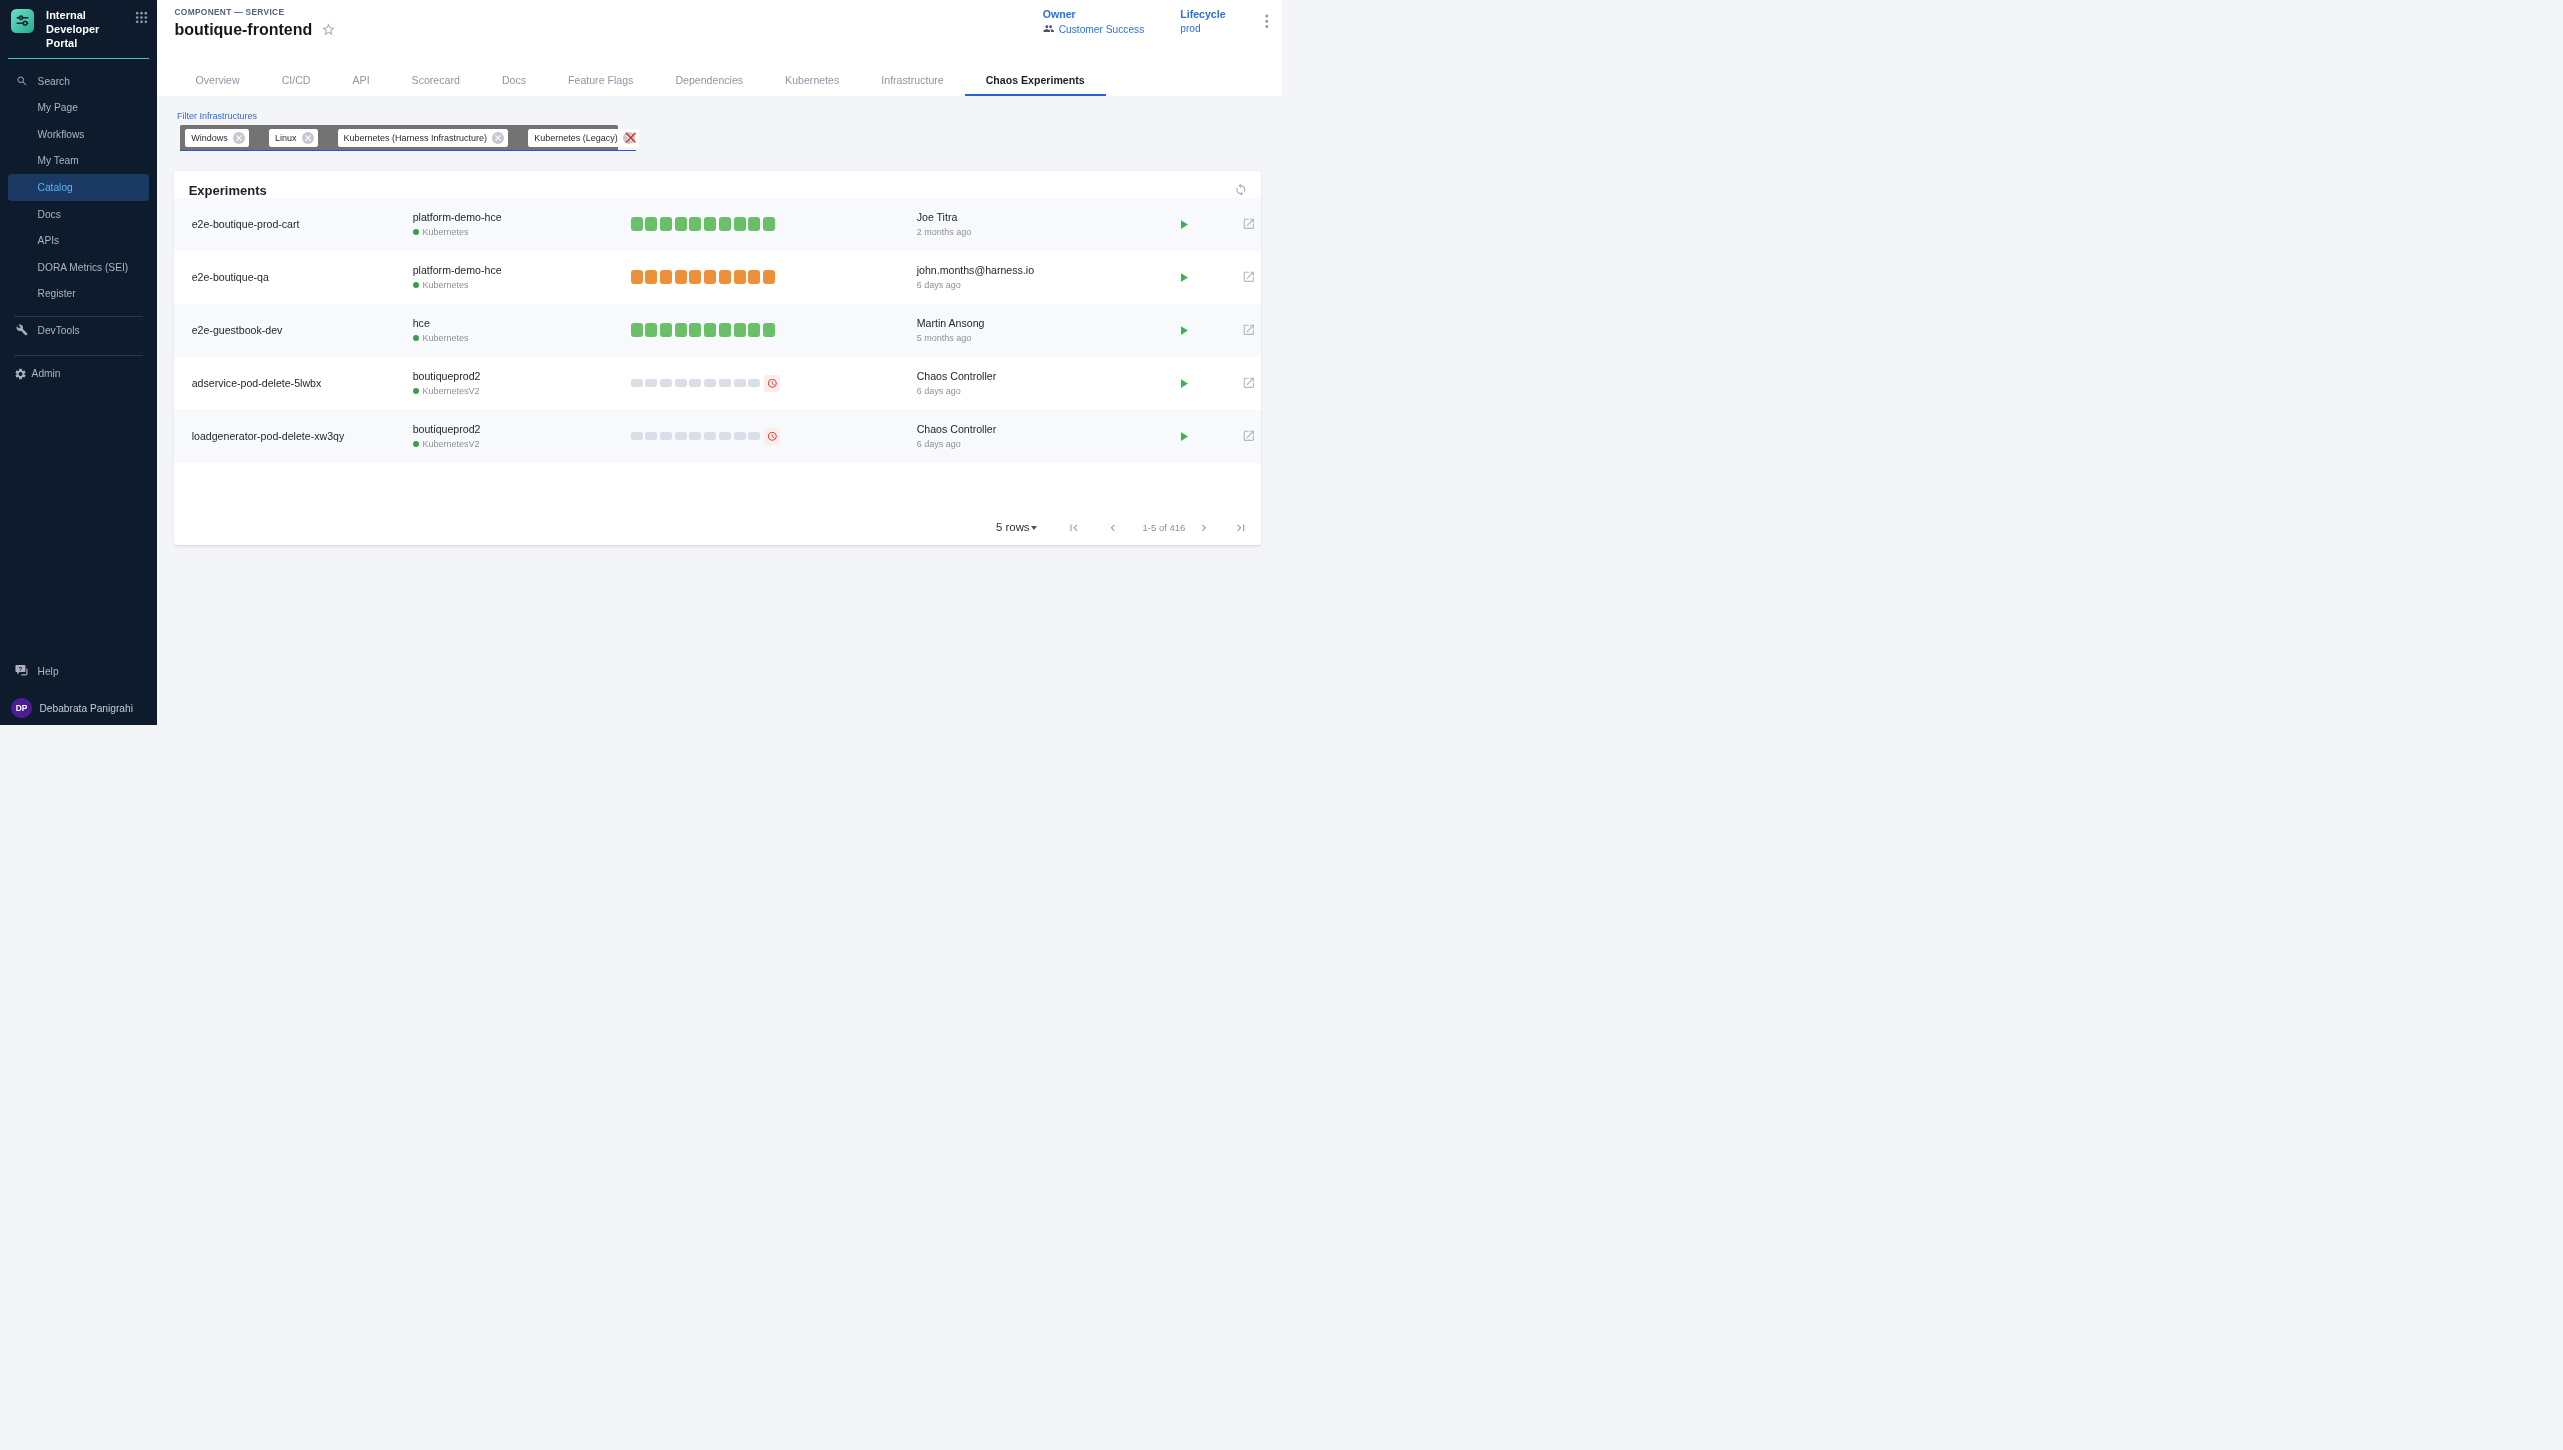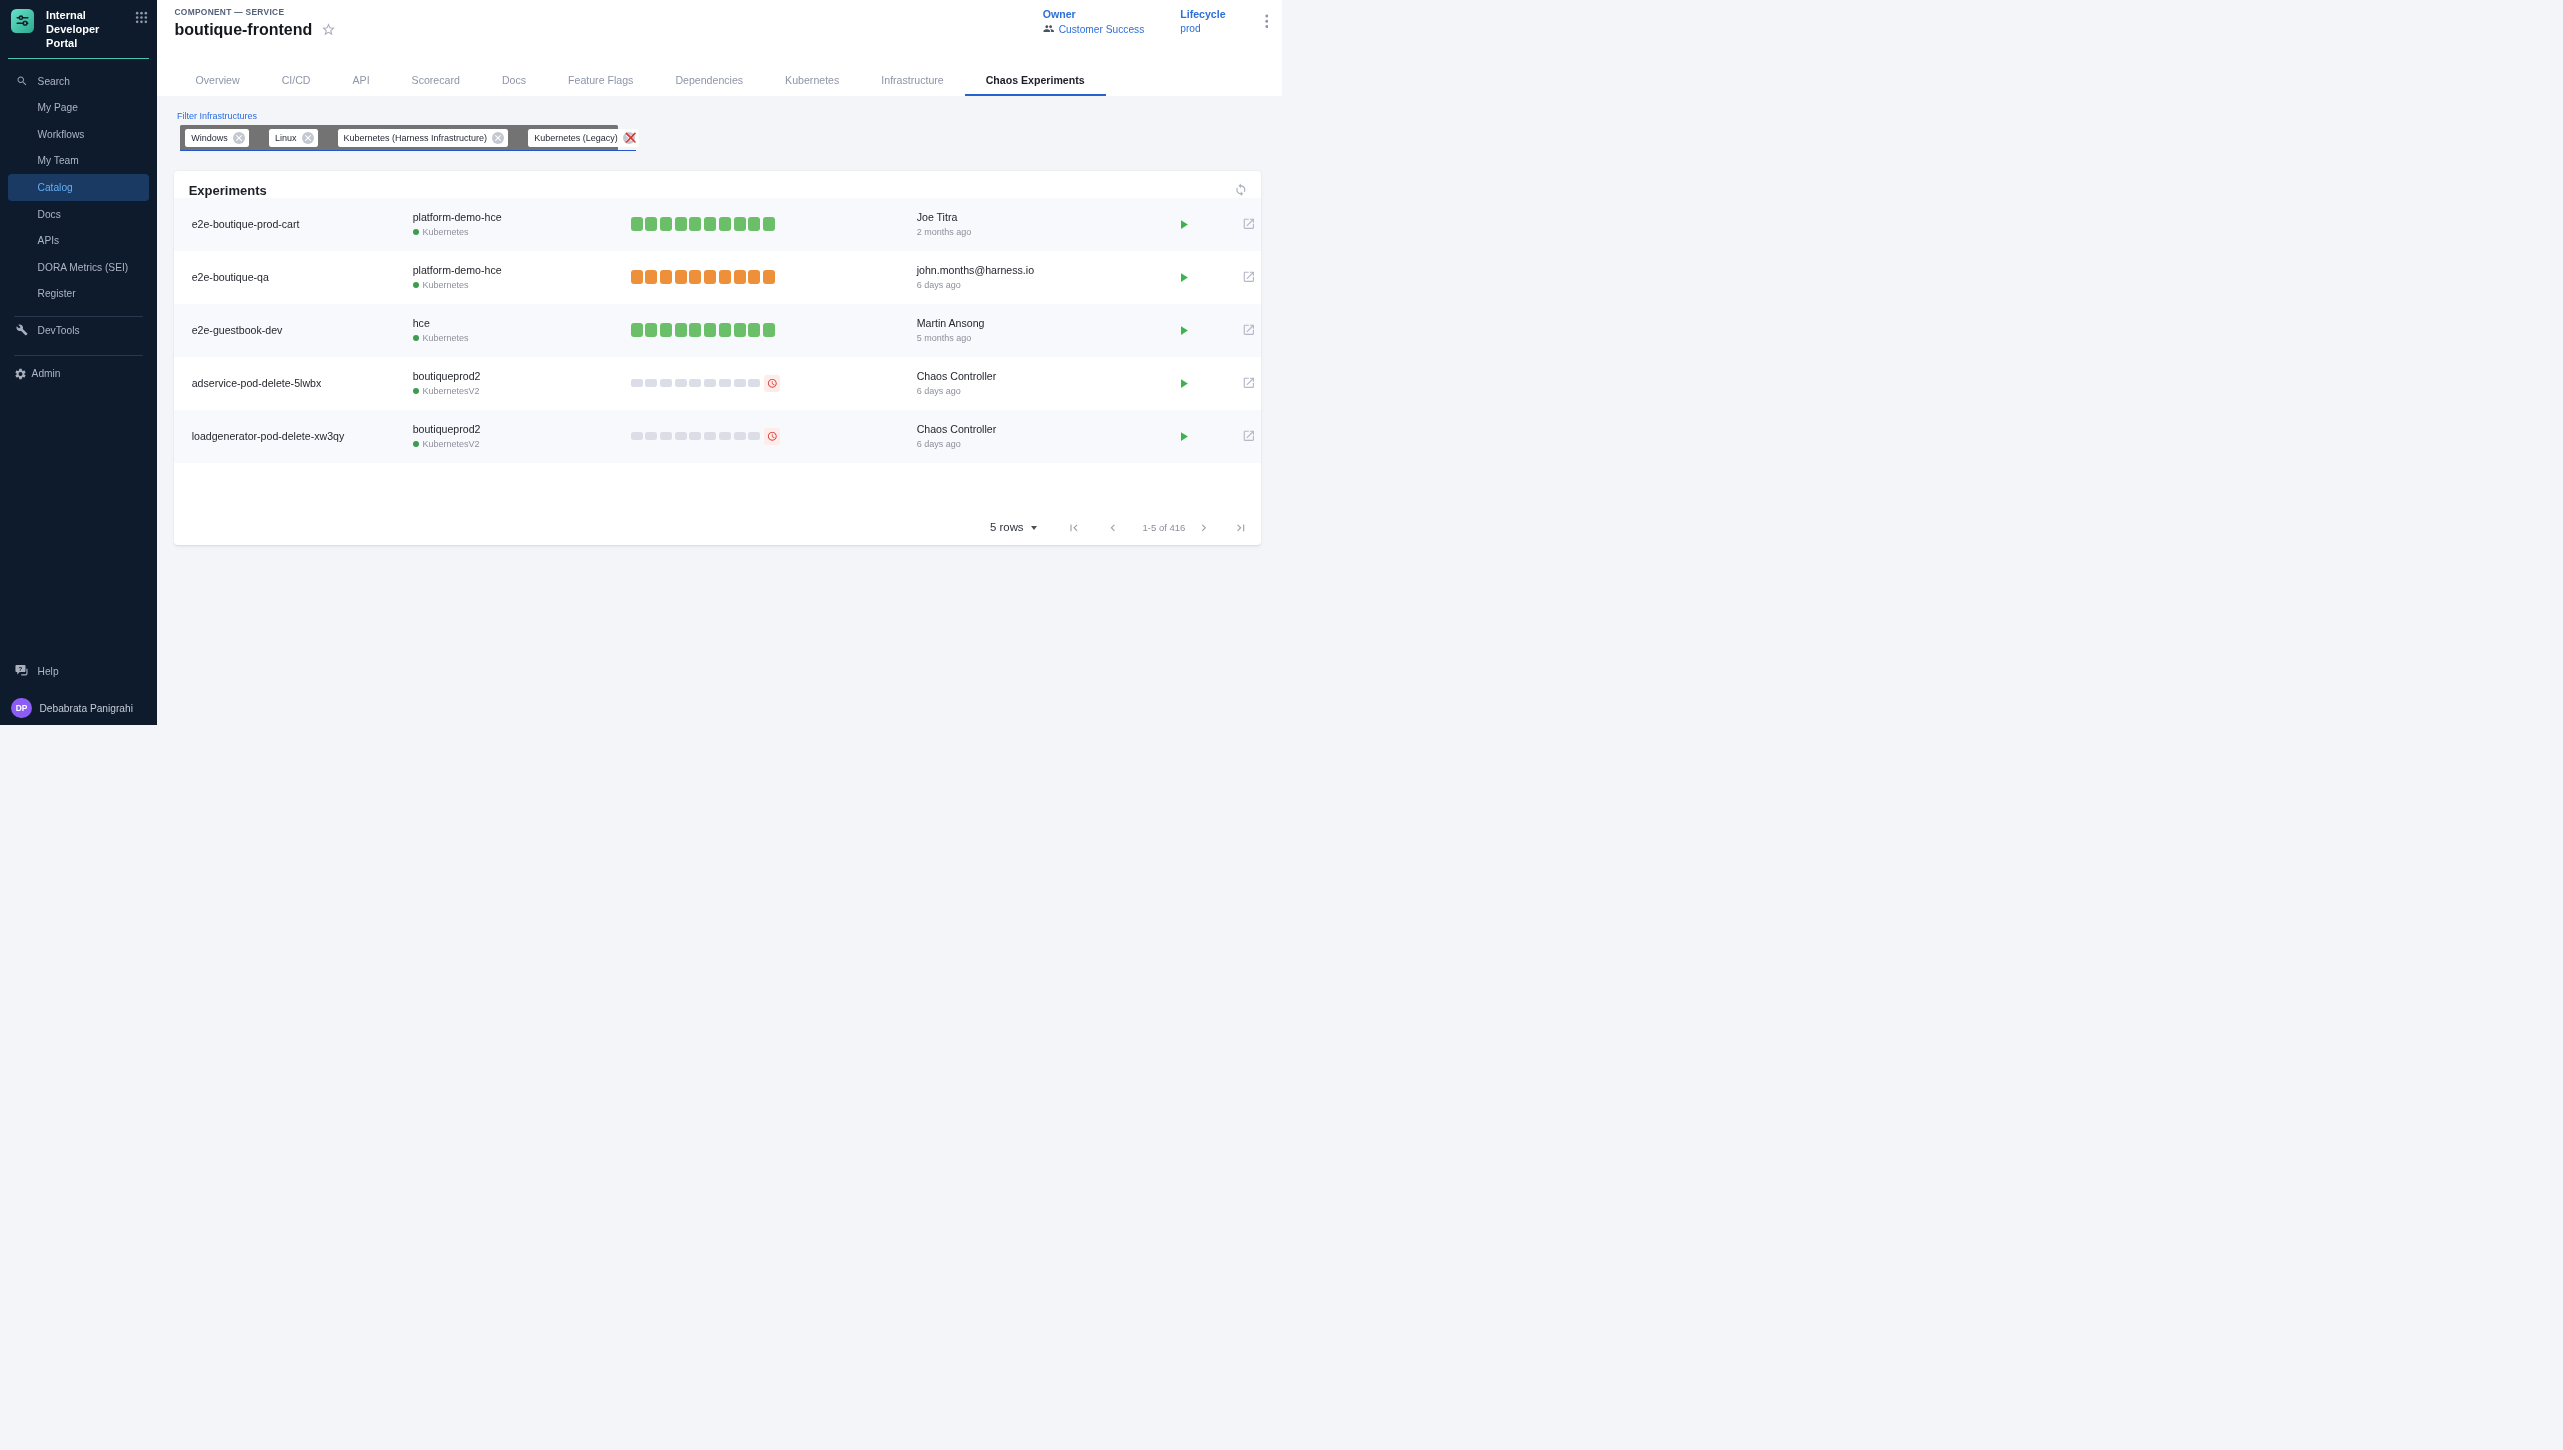--- a/index.html
+++ b/index.html
@@ -15,21 +15,21 @@
   .nav-item{height:26.6px;display:flex;align-items:center;margin:0 7.6px;padding-left:30px;border-radius:3.8px;font-size:10.2px;color:#aeb5c4;position:relative;cursor:pointer;white-space:nowrap}
   .nav-item.active{background:#1b3a63;color:#64aef0}
   .nav-icon{position:absolute;left:8.4px;top:50%;transform:translateY(-50%);display:flex}
   .side-divider{height:0.8px;background:#273750;margin:0 13.7px}
   .admin-item{padding-left:24px}
   .admin-item .nav-icon{left:6px}
   .help-item{padding-left:30px;margin-top:0}
   .help-item .nav-icon{left:6.8px}
   .side-bottom{margin-top:auto;padding-bottom:2.3px}
   .user-row{display:flex;align-items:center;gap:7.6px;margin:10.6px 7.6px 1.5px;padding-left:3.8px;height:26px;cursor:pointer}
-  .avatar{width:20.5px;height:20.5px;border-radius:50%;background:#8b5cf6;color:#fff;font-size:8.4px;font-weight:700;display:flex;align-items:center;justify-content:center;flex:0 0 auto}
+  .avatar{width:20.5px;height:20.5px;border-radius:50%;background:#4c1d95;color:#fff;font-size:8.4px;font-weight:700;display:flex;align-items:center;justify-content:center;flex:0 0 auto}
   .user-name{font-size:10.2px;color:#c6cbd6;white-space:nowrap}
   
   .main{flex:1;display:flex;flex-direction:column;min-width:0}
   .title-bar{background:#fff;height:63px;position:relative;flex:none}
   .breadcrumb{position:absolute;left:17.5px;top:6.8px;font-size:8.4px;letter-spacing:0.3px;color:#54617a;font-weight:600}
   .page-title-row{position:absolute;left:17.5px;top:20.5px;display:flex;align-items:center;gap:8.4px}
   .page-title{font-size:16px;font-weight:700;color:#15181d}
   .star{display:flex;cursor:pointer}
   .head-right{position:absolute;right:10.6px;top:8.4px;display:flex;align-items:flex-start;gap:36px}
   .meta-label{font-size:10.6px;font-weight:700;color:#2e6fd9}
@@ -59,21 +59,21 @@
   .sub{font-size:9px;color:#8d909b;margin-top:3.8px}
   .sub0{font-size:9px;color:#8d909b}
   .infra-sub{display:flex;align-items:center;gap:3.8px;margin-top:3.8px}
   .dot{width:6px;height:6px;border-radius:50%;background:#3d9c50}
   .c-runs{display:flex;align-items:center;gap:2.7px}
   .run-sq{width:12px;height:14.4px;border-radius:3px;display:inline-block}
   .run-sq.gray{height:8.4px;border-radius:2.3px}
   .run-clock{width:16px;height:17.5px;border-radius:3px;background:#fdecea;display:flex;align-items:center;justify-content:center;margin-left:1.5px}
   .icon-btn{display:flex;cursor:pointer;width:fit-content}
   .pager{display:flex;align-items:center;justify-content:flex-end;margin-top:auto;padding-right:10.6px;height:36px}
-  .rows-select{display:flex;align-items:center;gap:7px;font-size:11.4px;color:#2f333c;margin-right:27px;cursor:pointer}
+  .rows-select{display:flex;align-items:center;gap:1px;font-size:11.4px;color:#2f333c;margin-right:27px;cursor:pointer}
   .caret{width:0;height:0;border-left:3.4px solid transparent;border-right:3.4px solid transparent;border-top:4.2px solid #4a4f59;margin-top:1.5px}
   .pg-btn{display:flex;align-items:center;justify-content:center;padding:3px;cursor:pointer}
   .pg-first{margin-right:20px}
   .pg-prev{margin-right:10.6px}
   .pg-range{font-size:9.5px;color:#8b8e9a;margin:0 9px}
   .pg-last{margin-left:16.7px}
 </style>
 </head>
 <body>
 

